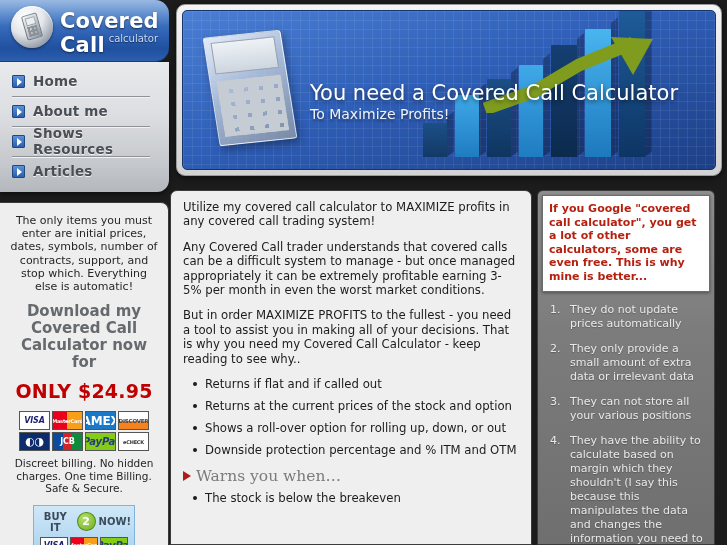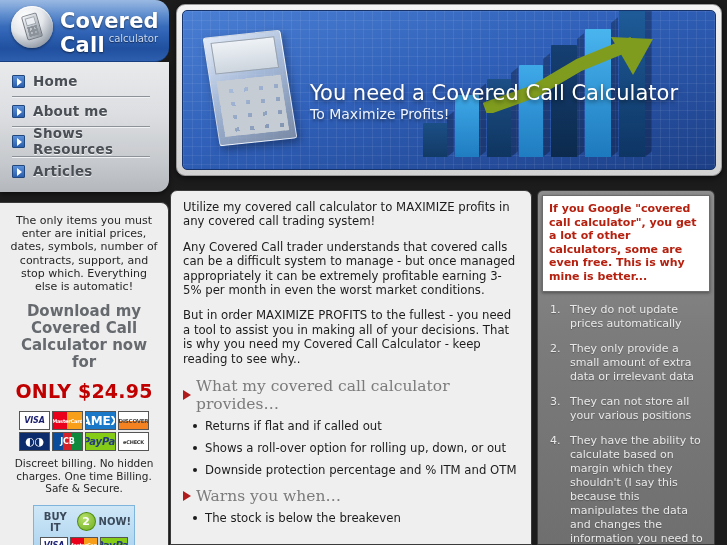--- a/index.html
+++ b/index.html
@@ -481,26 +481,23 @@
       <div id="banner-title">You need a Covered Call Calculator</div>
       <div id="banner-sub">To Maximize Profits!</div>
     </div>
   </div>
 
   <div id="main">
     <p>Utilize my covered call calculator to MAXIMIZE profits in any covered call trading system!</p>
     <p>Any Covered Call trader understands that covered calls can be a difficult system to manage - but once managed appropriately it can be extremely profitable earning 3-5% per month in even the worst market conditions.</p>
     <p>But in order MAXIMIZE PROFITS to the fullest - you need a tool to assist you in making all of your decisions.  That is why you need my Covered Call Calculator - keep reading to see why..</p>
 
-    <div class="sec-head">
-      <span class="sec-arrow"></span>
-      <span class="sec-title">What my covered call calculator provides…</span>
-    </div>
     <ul>
       <li>Returns if flat and if called out</li>
+      <li>Returns at the current prices of the stock and option</li>
       <li>Shows a roll-over option for rolling up, down, or out</li>
       <li>Downside protection percentage and % ITM and OTM</li>
     </ul>
 
     <div class="sec-head">
       <span class="sec-arrow"></span>
       <span class="sec-title">Warns you when…</span>
     </div>
     <ul>
       <li>The stock is below the breakeven</li>

